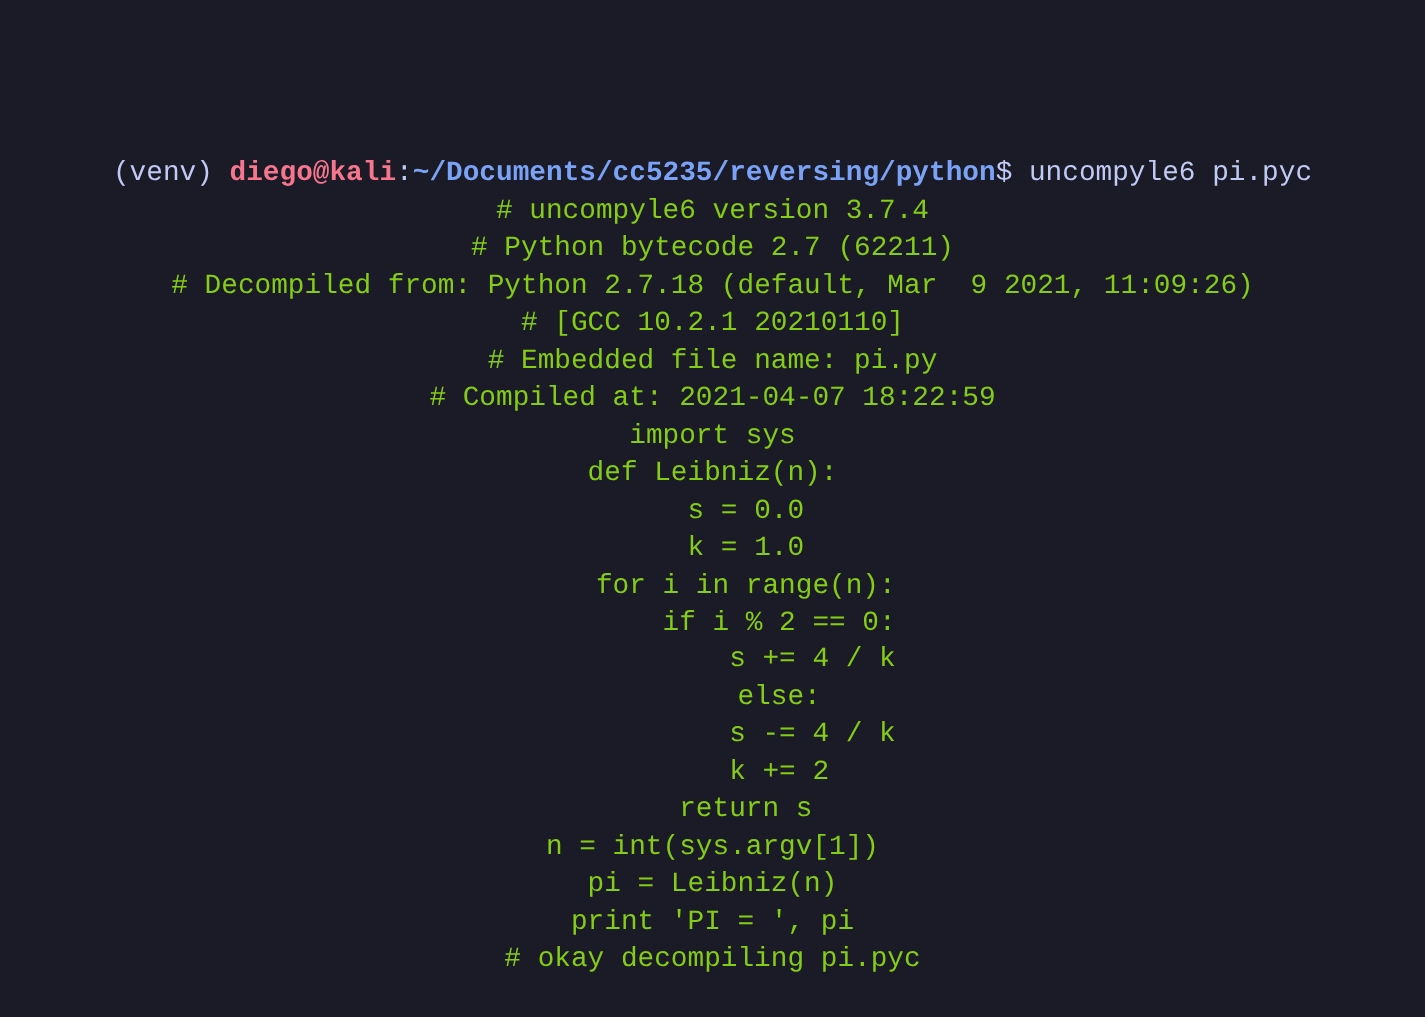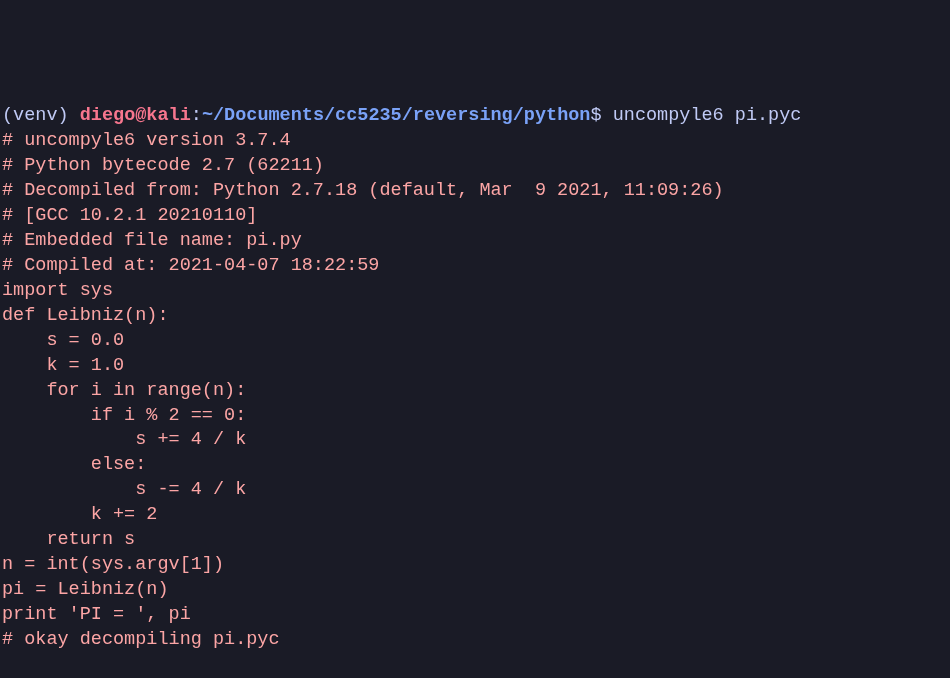--- a/index.html
+++ b/index.html
@@ -1,18 +1,19 @@
 <!DOCTYPE html>
 <html><head>
   <meta charset="utf-8">
   <style>
     * {
       margin: 0;
       padding: 0;
       box-sizing: border-box;
+      text-align: center;
     }
     body {
       background-color: #1a1b26;
       color: #c0caf5;
       font-family: 'Consolas', 'Monaco', 'Courier New', monospace;
       font-size: 18.5px;
       line-height: 1.35;
       padding: 0;
       width: 950px;
       height: 678px;
@@ -40,21 +41,21 @@
       color: #7aa2f7;
       font-weight: bold;
     }
     .dollar {
       color: #c0caf5;
     }
     .cmd {
       color: #c0caf5;
     }
     .output {
-      color: #fca5a5;
+      color: #84cc16;
     }
     .line {
       display: block;
     }
   </style>
 </head>
 <body>
 
 
 

